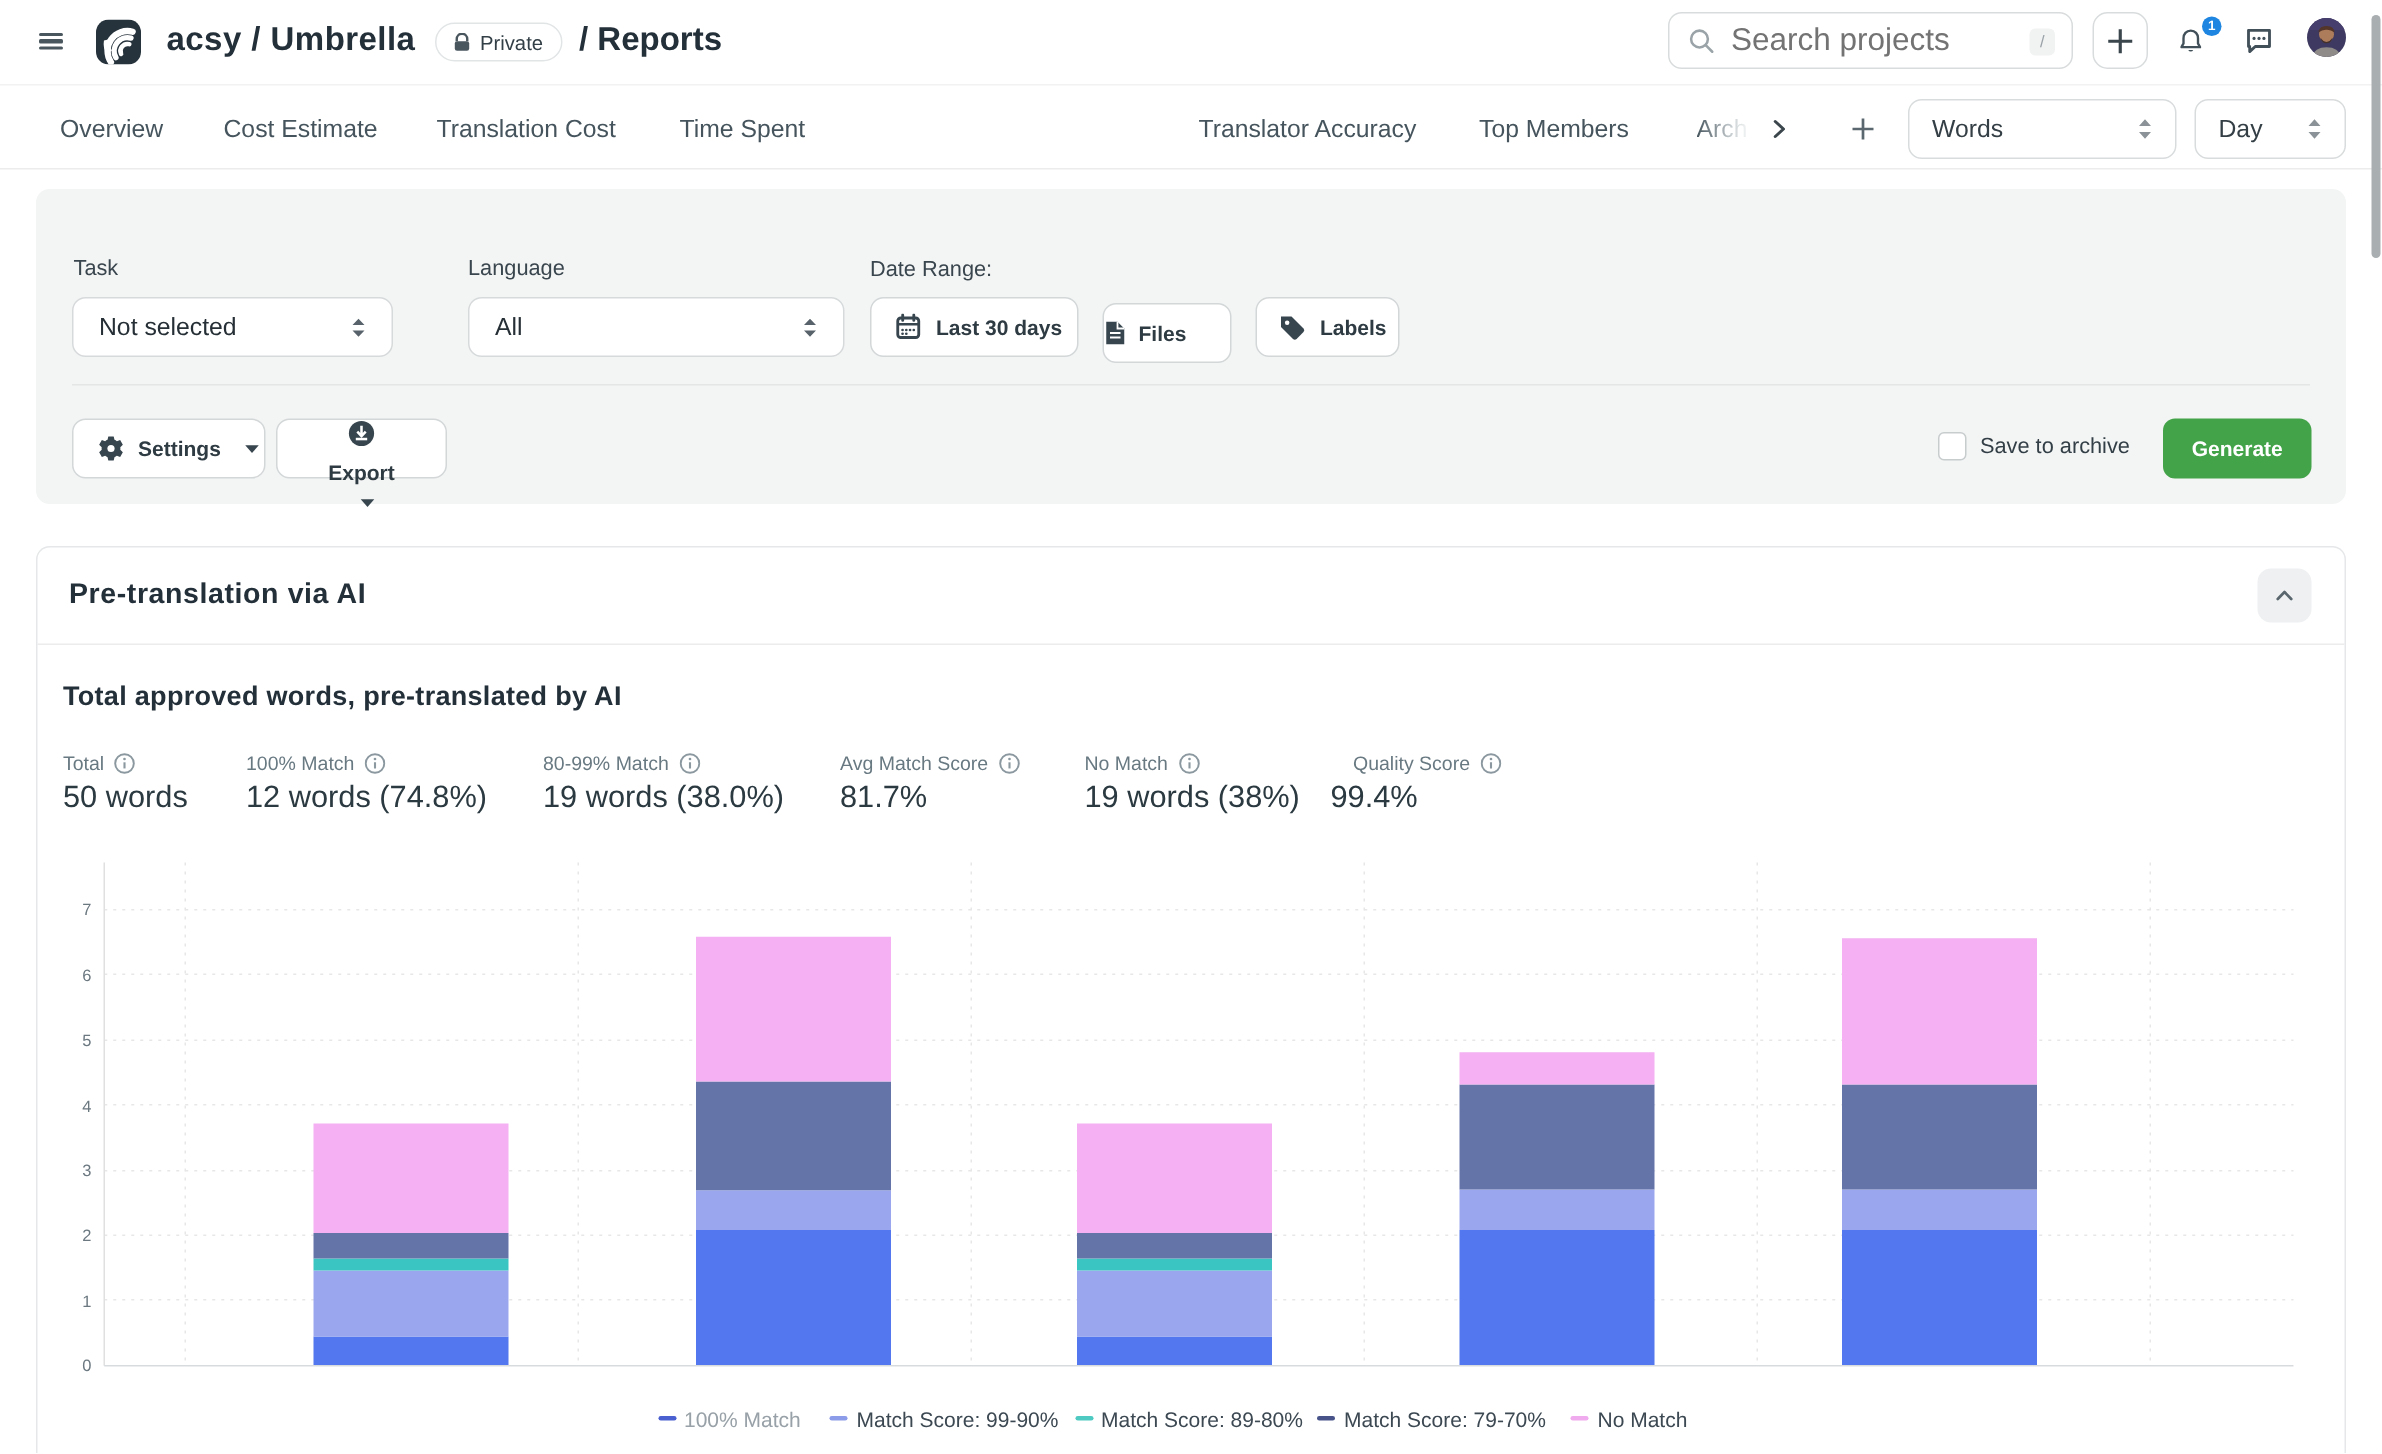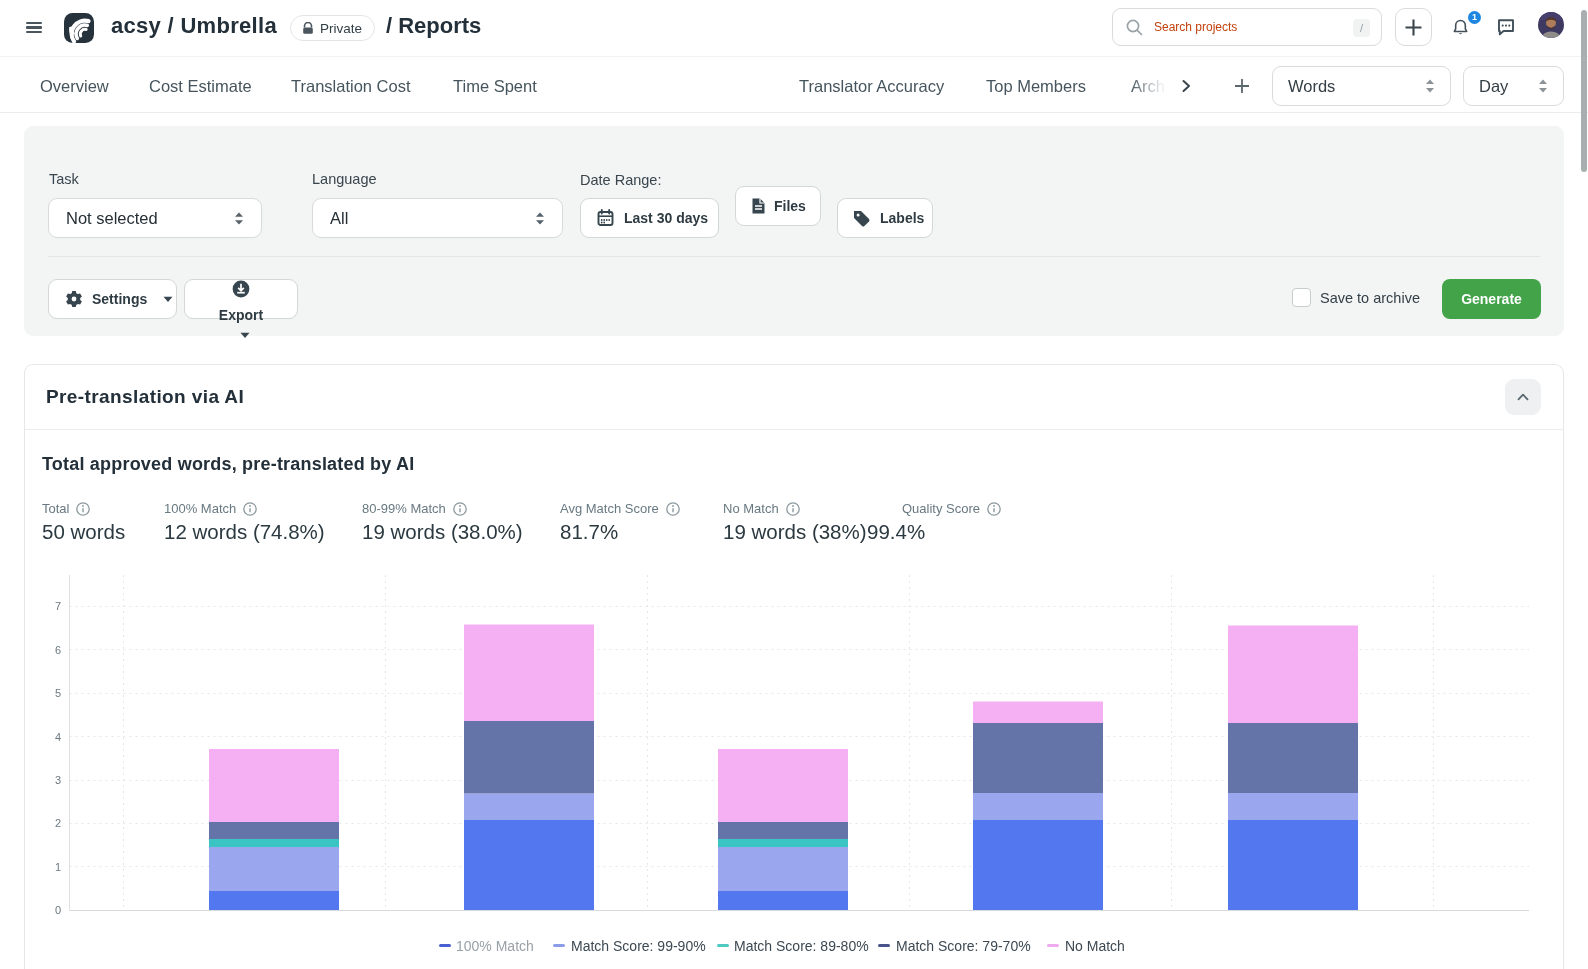--- a/index.html
+++ b/index.html
@@ -9,21 +9,21 @@
 #page { position:relative; width:1588px; height:969px; }
 
 
 #hamburger div { position:absolute; left:26px; width:16px; height:2.3px; background:#4a565e; border-radius:1px; }
 #crumb { left:111px; top:13px; font-size:22px; font-weight:bold; color:#232f39; letter-spacing:.3px;}
 #privpill { left:290px; top:15px; height:26px; border:1px solid #e2e5e6; border-radius:14px;
   background:#fff; display:flex; align-items:center; padding:0 12px 0 11px; gap:6px;
   font-size:13.5px; color:#333f46; }
 #reports { left:386px; top:13px; font-size:22px; font-weight:bold; color:#232f39;}
 #search { left:1112px; top:8px; width:270px; height:38px; border:1px solid #d9dcdd; border-radius:9px; display:flex; align-items:center; }
-#search .ph { color:#c2410c; font-size:12px; margin-left:11px; }
+#search .ph { color:#737373; font-size:21px; margin-left:11px; }
 #search .slash { position:absolute; right:11px; top:10px; width:17px; height:18px; background:#f1f2f2; border-radius:4px; color:#99a2a7; font-size:11px; text-align:center; line-height:18px;}
 #plusbtn { left:1395px; top:8px; width:37px; height:38px; border:1px solid #d9dcdd; border-radius:10px; color:#3a454c; text-align:center;}
 #badge1 { left:1468px; top:10.5px; width:13px; height:13px; border-radius:50%; background:#1e86e0; color:#fff; font-size:9px; text-align:center; line-height:13px; font-weight:bold; }
 .hdiv { position:absolute; left:0; width:1588px; height:1px; background:#ececec; }
 
 
 #tabs { position:absolute; left:0; top:61px; width:1588px; height:50px; }
 .tab { position:absolute; top:0; height:50px; display:flex; align-items:center; font-size:16.5px; color:#46555d; }
 #tab-active { position:absolute; left:561px; top:5px; width:215px; height:40px; background:#e7f3e8; border-radius:8px; color:#56b163; font-size:16.5px; display:flex; align-items:center; justify-content:center;}
 .select { position:absolute; border:1px solid #d9dcdd; border-radius:9px; background:#fff; display:flex; align-items:center; font-size:16.5px; color:#333e45; }
@@ -162,21 +162,21 @@
           <g fill="#37454e">
             <circle cx="4.7" cy="11" r=".9"></circle>
             <circle cx="7.2" cy="11" r=".9"></circle>
             <circle cx="9.7" cy="11" r=".9"></circle>
             <circle cx="12.2" cy="11" r=".9"></circle>
             <circle cx="4.7" cy="13.5" r=".9"></circle>
             <circle cx="7.2" cy="13.5" r=".9"></circle>
           </g>
         </svg>
       Last 30 days</div>
-    <div class="fbtn" style="left:711px; top:60px; width:86px; padding:0 15px; gap:8px;">
+    <div class="fbtn" style="left:711px; top:76px; width:86px; padding:0 0; gap:8px;">
       <svg width="15" height="18" viewBox="0 0 15 18">
           <path d="M1.5 1.5 H9 L13.5 6 V16.5 H1.5 Z" fill="#37454e"></path>
           <path d="M9 1.5 L9 6 L13.5 6" fill="none" stroke="#fff" stroke-width="1.2"></path>
           <path d="M4 9 H11 M4 12 H11" stroke="#fff" stroke-width="1.3"></path>
         </svg>
       Files</div>
     <div class="fbtn" style="left:813px; top:72px; width:96px; padding:0 14px; gap:9px;">
       <svg width="19" height="19" viewBox="0 0 19 19">
           <path d="M2 2 H9 L17 10 A1.8 1.8 0 0 1 17 12.4 L12.4 17 A1.8 1.8 0 0 1 10 17 L2 9 Z" fill="#37454e"></path>
           <circle cx="6.1" cy="6.1" r="1.5" fill="#fff"></circle>
@@ -247,21 +247,21 @@
           <circle cx="7" cy="7" r="6.2" fill="none" stroke="#8b989f" stroke-width="1.3"></circle>
           <path d="M7 6.2 V10.3" stroke="#8b989f" stroke-width="1.4"></path>
           <circle cx="7" cy="4" r=".9" fill="#8b989f"></circle>
         </svg></div>
     <div class="statval" style="left:698px; top:155px;">19 words (38%)</div>
     <div class="statlabel" style="left:877px; top:136px;">Quality Score <svg width="14" height="14" viewBox="0 0 14 14">
           <circle cx="7" cy="7" r="6.2" fill="none" stroke="#8b989f" stroke-width="1.3"></circle>
           <path d="M7 6.2 V10.3" stroke="#8b989f" stroke-width="1.4"></path>
           <circle cx="7" cy="4" r=".9" fill="#8b989f"></circle>
         </svg></div>
-    <div class="statval" style="left:842px; top:155px;">99.4%</div>
+    <div class="statval" style="left:862px; top:155px;">99.4%</div>
 
     <svg class="abs" style="left:0px; top:-1px;" width="1538" height="604" viewBox="0 0 1538 604">
 
       <g stroke="#e7e7e7" stroke-width="1" stroke-dasharray="2 4">
         <line x1="44.5" y1="242.5" x2="1504" y2="242.5"></line>
         <line x1="44.5" y1="285.5" x2="1504" y2="285.5"></line>
         <line x1="44.5" y1="329.5" x2="1504" y2="329.5"></line>
         <line x1="44.5" y1="372.5" x2="1504" y2="372.5"></line>
         <line x1="44.5" y1="416.5" x2="1504" y2="416.5"></line>
         <line x1="44.5" y1="459.5" x2="1504" y2="459.5"></line>

